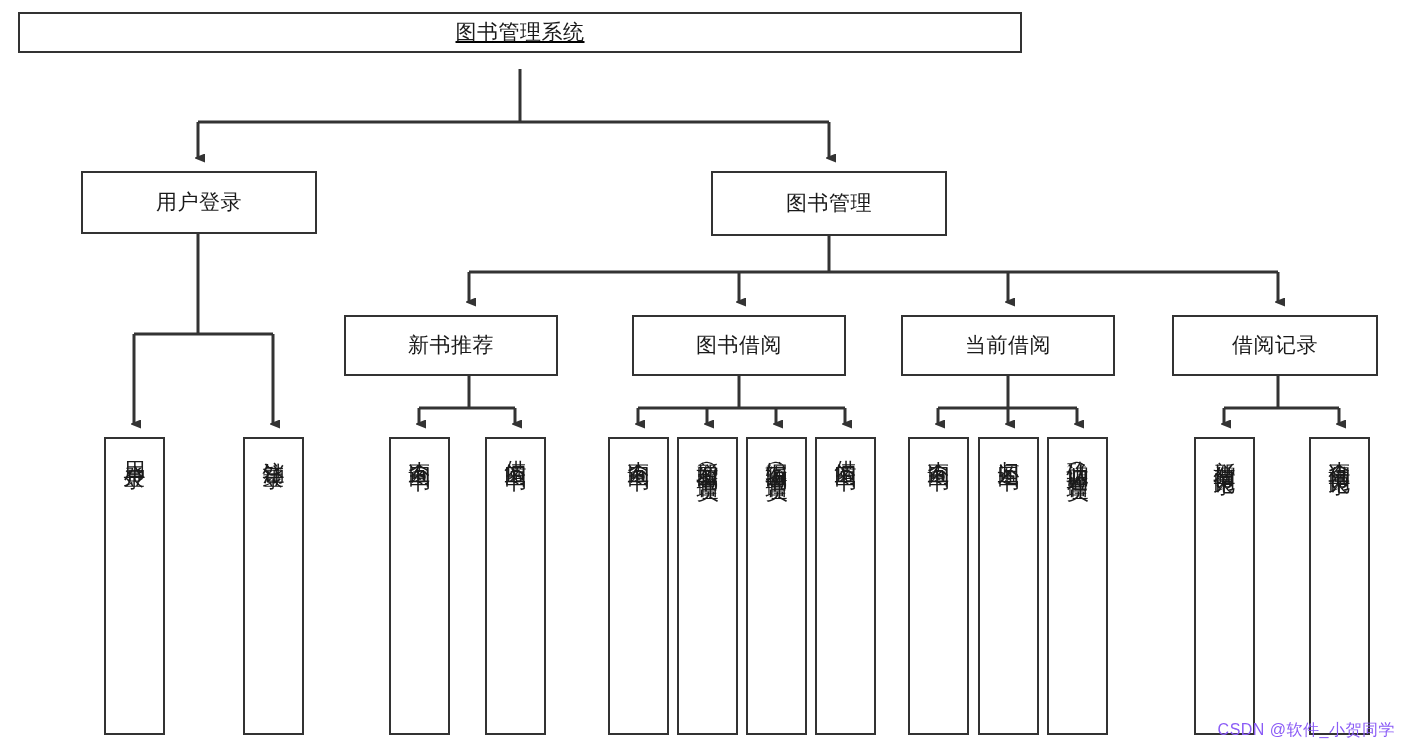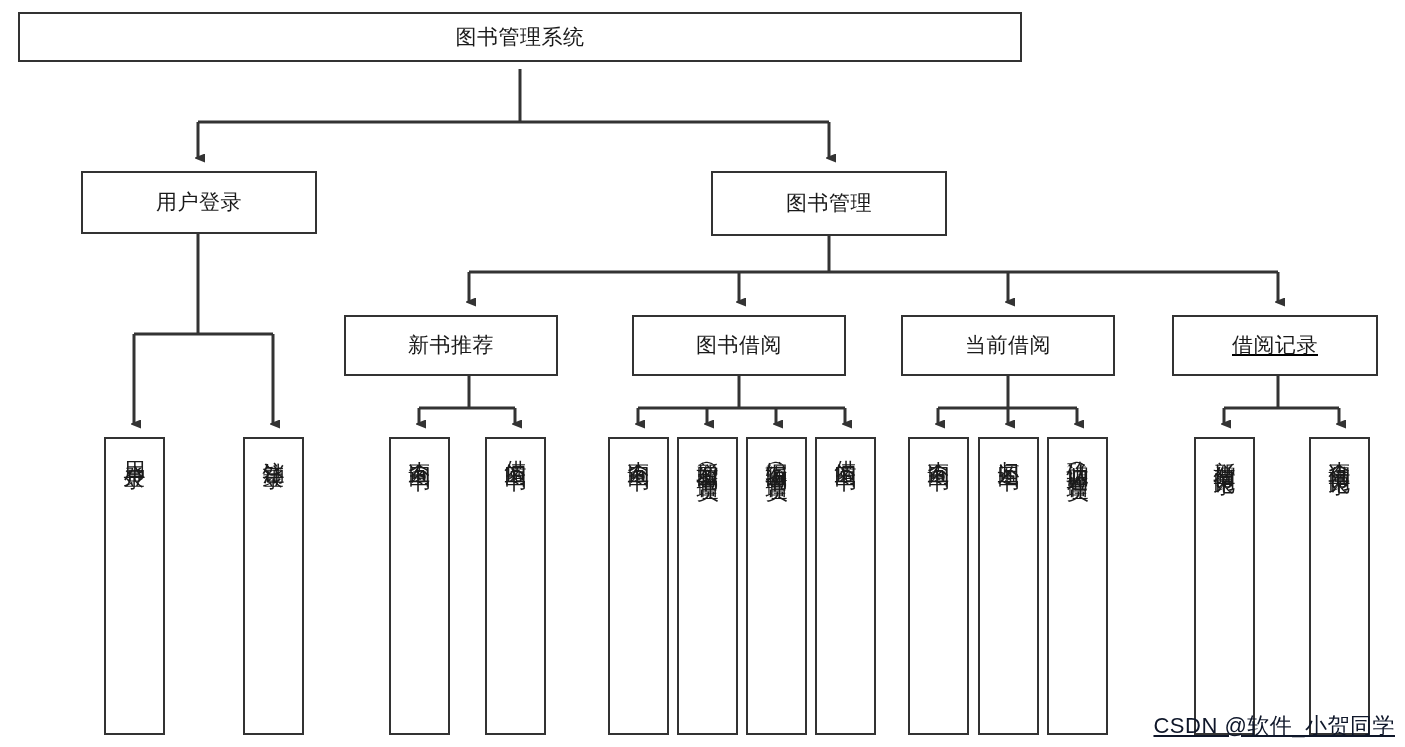--- a/index.html
+++ b/index.html
@@ -50,26 +50,25 @@
     text-orientation: upright;
     white-space: nowrap;
     letter-spacing: 3px;
     font-size: 22px;
     line-height: 1;
   }
   .watermark {
     position: absolute;
     right: 10px;
     bottom: 6px;
-    color: #0f172a;
-    font-size: 22px;
+    color: #8b5cf6;
+    font-size: 16px;
     letter-spacing: 0.5px;
     white-space: nowrap;
     pointer-events: none;
-    text-decoration: underline;
   }
 </style>
 </head>
 <body>
 
 <div id="stage">
 
   <svg id="diagram-svg" viewBox="0 0 1405 747" xmlns="http://www.w3.org/2000/svg">
     <defs>
       <marker id="arrow" markerWidth="10" markerHeight="10" refX="4.5" refY="7" orient="auto" markerUnits="userSpaceOnUse">
@@ -113,41 +112,41 @@
       <path d="M1008,408 L1008,424" marker-end="url(#arrow)"></path>
       <path d="M1077,408 L1077,424" marker-end="url(#arrow)"></path>
 
       <path d="M1278,376 L1278,408"></path>
       <path d="M1224,408 L1339,408"></path>
       <path d="M1224,408 L1224,424" marker-end="url(#arrow)"></path>
       <path d="M1339,408 L1339,424" marker-end="url(#arrow)"></path>
     </g>
   </svg>
 
-  <div class="node-box" id="box-root" style="left: 18px; top: 12px; width: 1004px; height: 50px;">
+  <div class="node-box" id="box-root" style="left: 18px; top: 12px; width: 1004px; height: 41px; text-decoration: underline;">
     <span class="node-label">图书管理系统</span>
   </div>
 
   <div class="node-box" id="box-l2-0" style="left: 81px; top: 171px; width: 236px; height: 63px;">
     <span class="node-label">用户登录</span>
   </div>
   <div class="node-box" id="box-l2-1" style="left: 711px; top: 171px; width: 236px; height: 65px;">
     <span class="node-label">图书管理</span>
   </div>
 
   <div class="node-box" id="box-l3-0" style="left: 344px; top: 315px; width: 214px; height: 61px;">
     <span class="node-label">新书推荐</span>
   </div>
   <div class="node-box" id="box-l3-2" style="left: 901px; top: 315px; width: 214px; height: 61px;">
     <span class="node-label">当前借阅</span>
   </div>
   <div class="node-box" id="box-l3-1" style="left: 632px; top: 315px; width: 214px; height: 61px;">
     <span class="node-label">图书借阅</span>
   </div>
-  <div class="node-box" id="box-l3-3" style="left: 1172px; top: 315px; width: 206px; height: 61px; text-decoration: underline;">
+  <div class="node-box" id="box-l3-3" style="left: 1172px; top: 315px; width: 206px; height: 61px;">
     <span class="node-label">借阅记录</span>
   </div>
 
   <div class="node-box vertical" id="box-leaf-0" style="left: 104px; top: 437px; width: 61px; height: 298px;">
     <span class="node-label">用户登录</span>
   </div>
   <div class="node-box vertical" id="box-leaf-1" style="left: 243px; top: 437px; width: 61px; height: 298px;">
     <span class="node-label">注销登录</span>
   </div>
   <div class="node-box vertical" id="box-leaf-2" style="left: 389px; top: 437px; width: 61px; height: 298px;">

